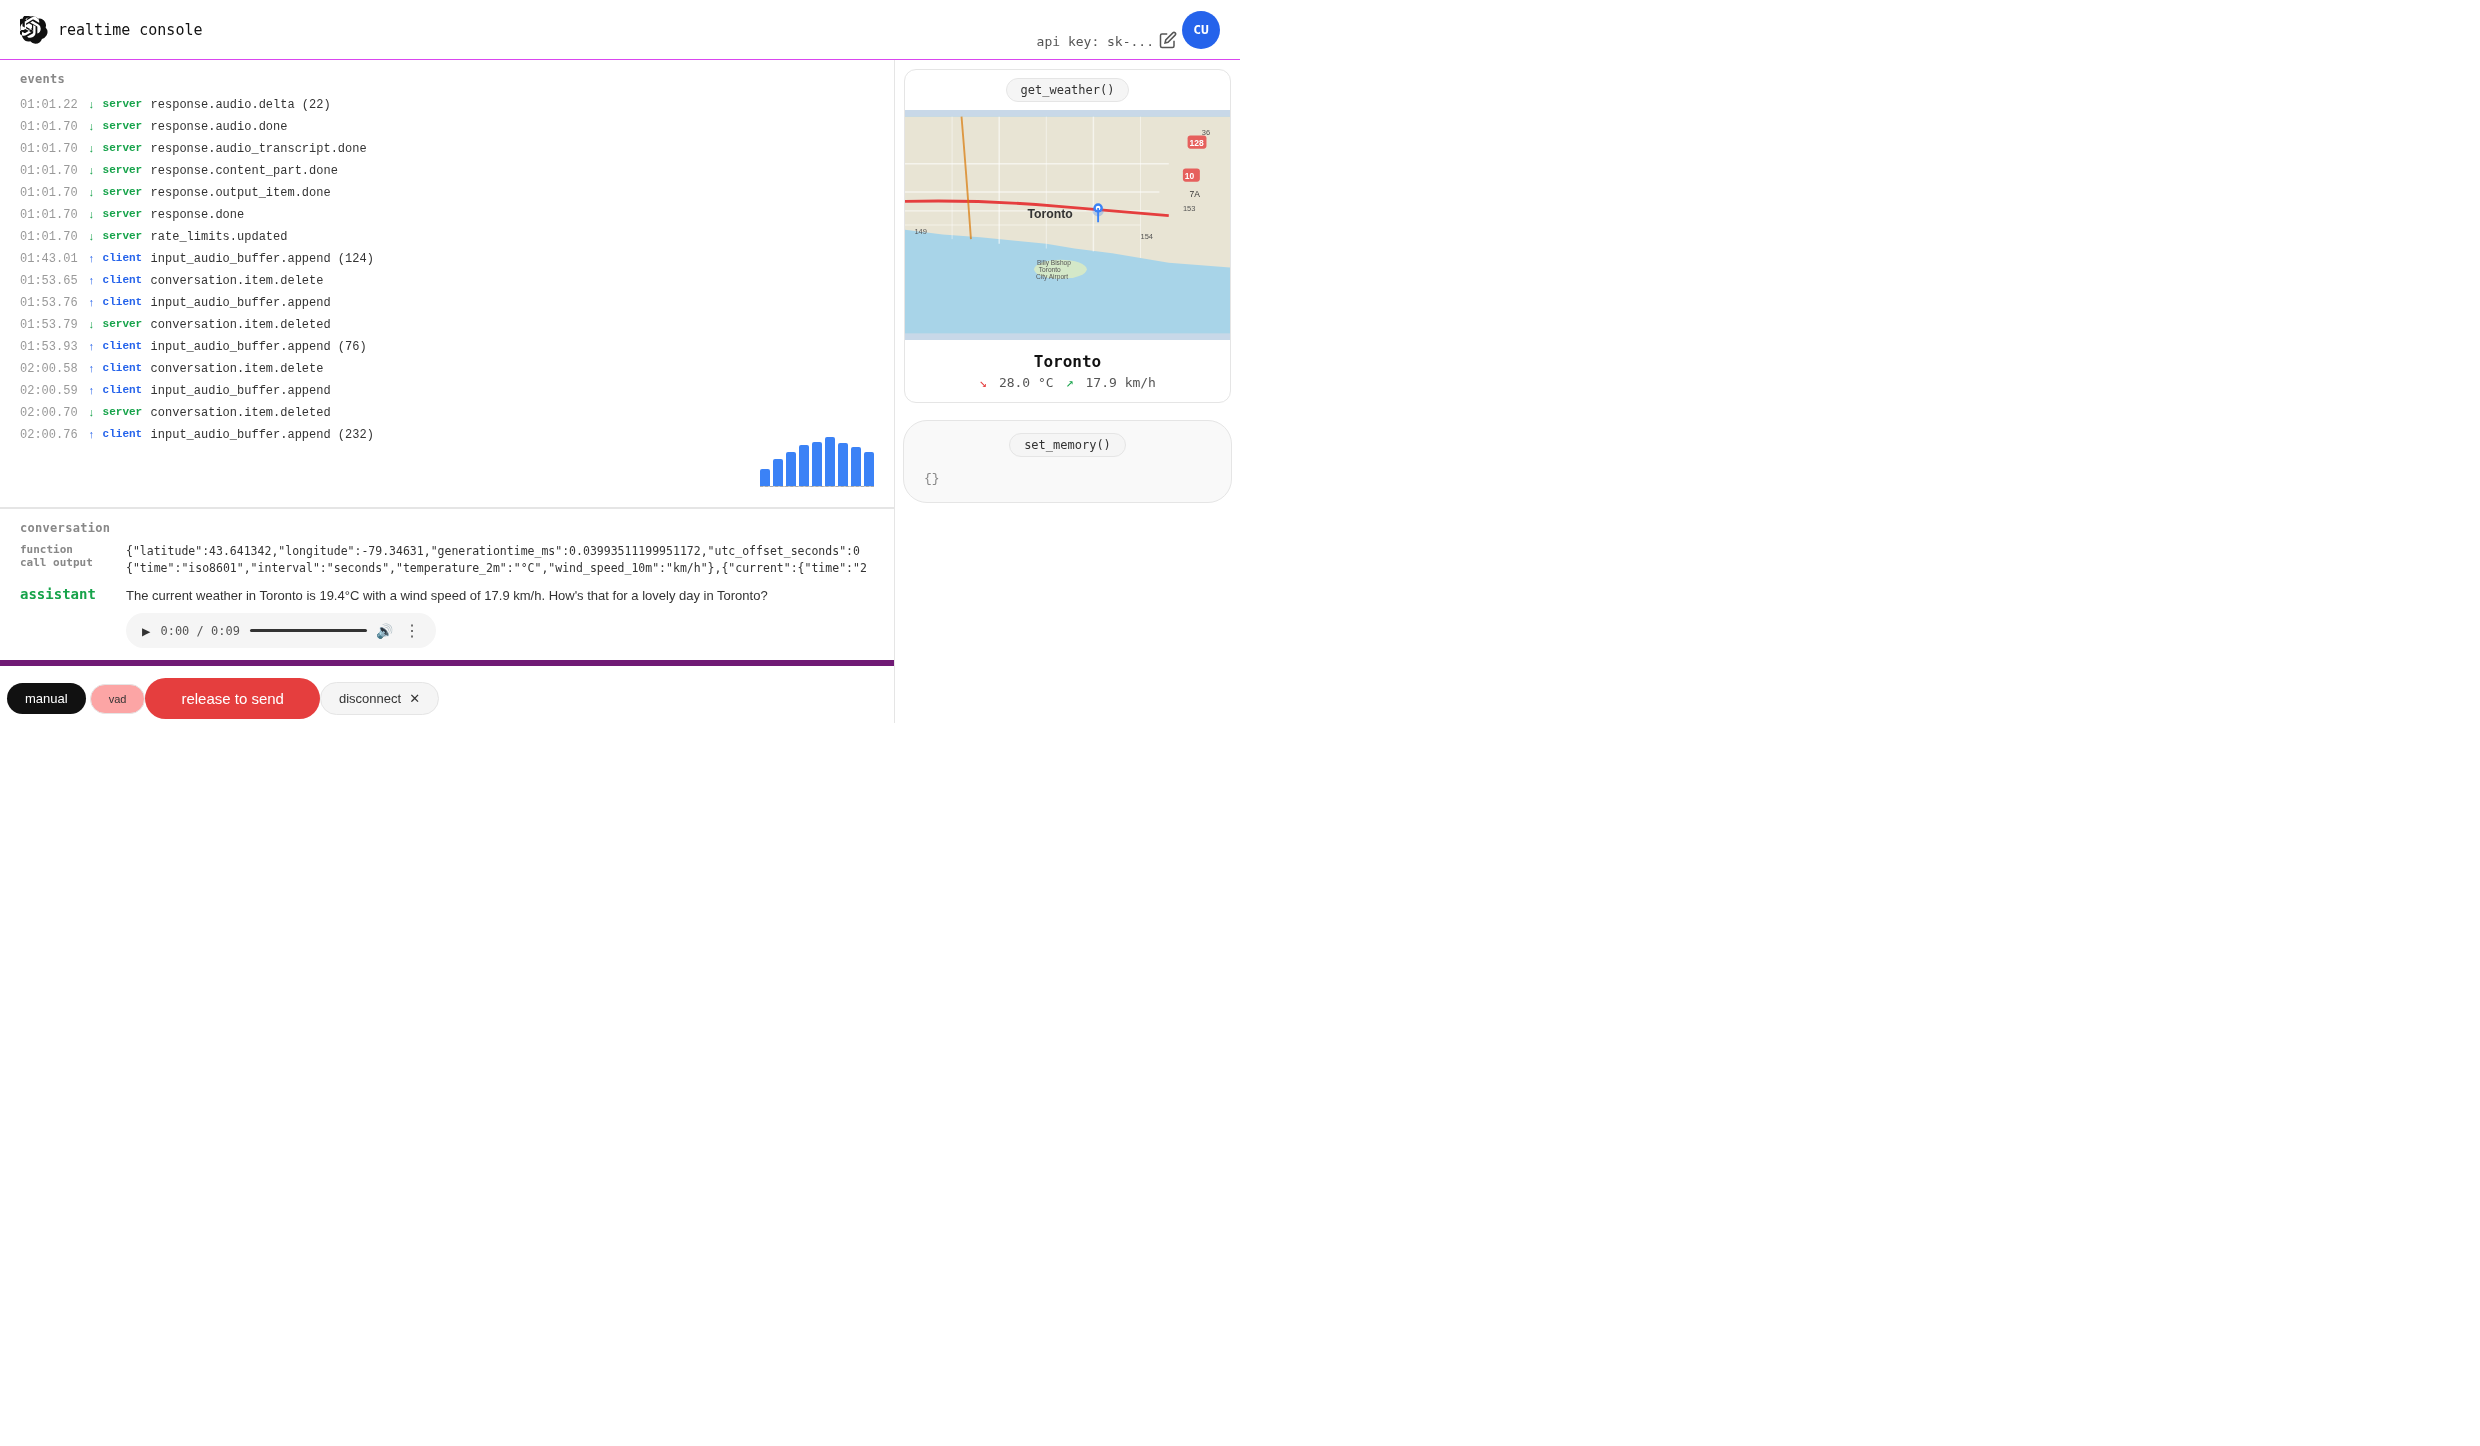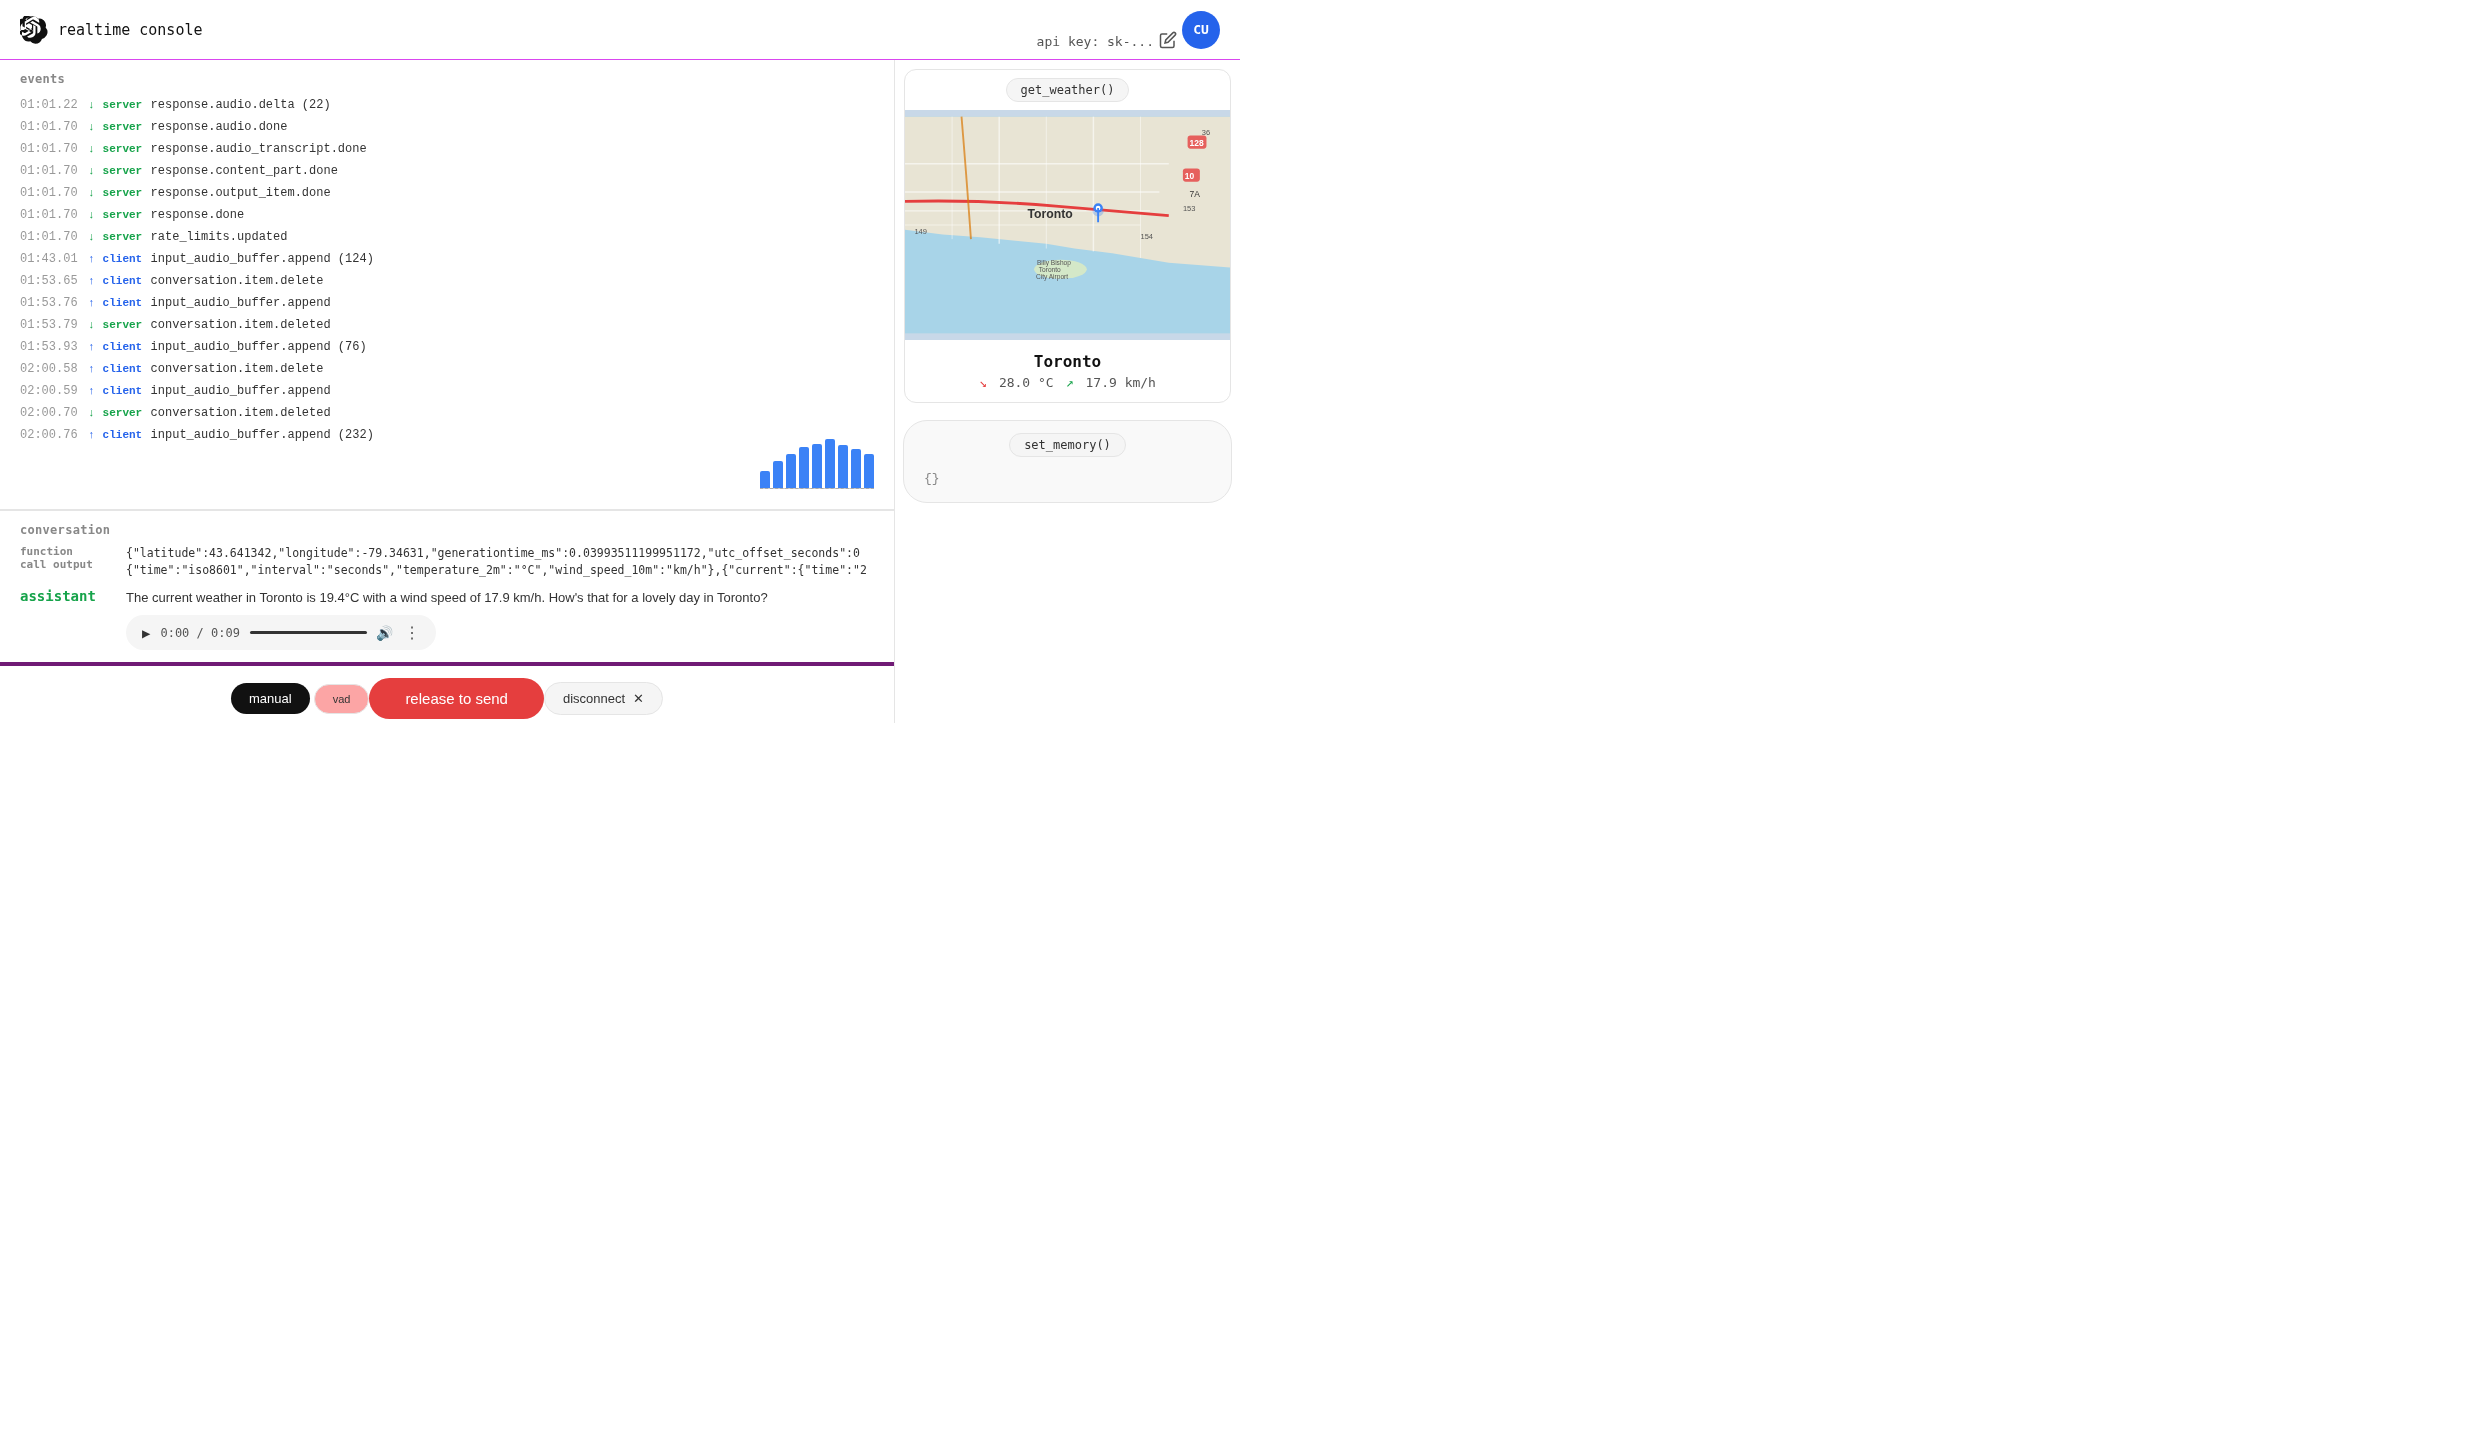--- a/index.html
+++ b/index.html
@@ -70,21 +70,20 @@
     .section-label {
       font-size: 12px;
       font-weight: 600;
       color: #888;
       text-transform: lowercase;
       margin-bottom: 8px;
       letter-spacing: 0.3px;
     }
     .event-row {
       display: flex;
-      align-items: center;
       gap: 8px;
       padding: 2px 0;
       font-family: 'Courier New', monospace;
       font-size: 12px;
       line-height: 1.5;
     }
     .event-time {
       color: #999;
       min-width: 60px;
       font-size: 12px;
@@ -210,23 +209,23 @@
     }
     .audio-more {
       font-size: 16px;
       color: #555;
       cursor: pointer;
     }
     
     .bottom-toolbar {
       display: flex;
       align-items: center;
-      justify-content: center;
+      justify-content: flex-start;
       padding: 12px 7px;
-      border-top: 4px solid #701a75;
+      border-top: 6px solid #701a75;
       background: #fff;
     }
     .mode-buttons {
       display: flex;
       align-items: center;
       gap: 4px;
     }
     .btn-manual {
       background: #111;
       color: #fff;

